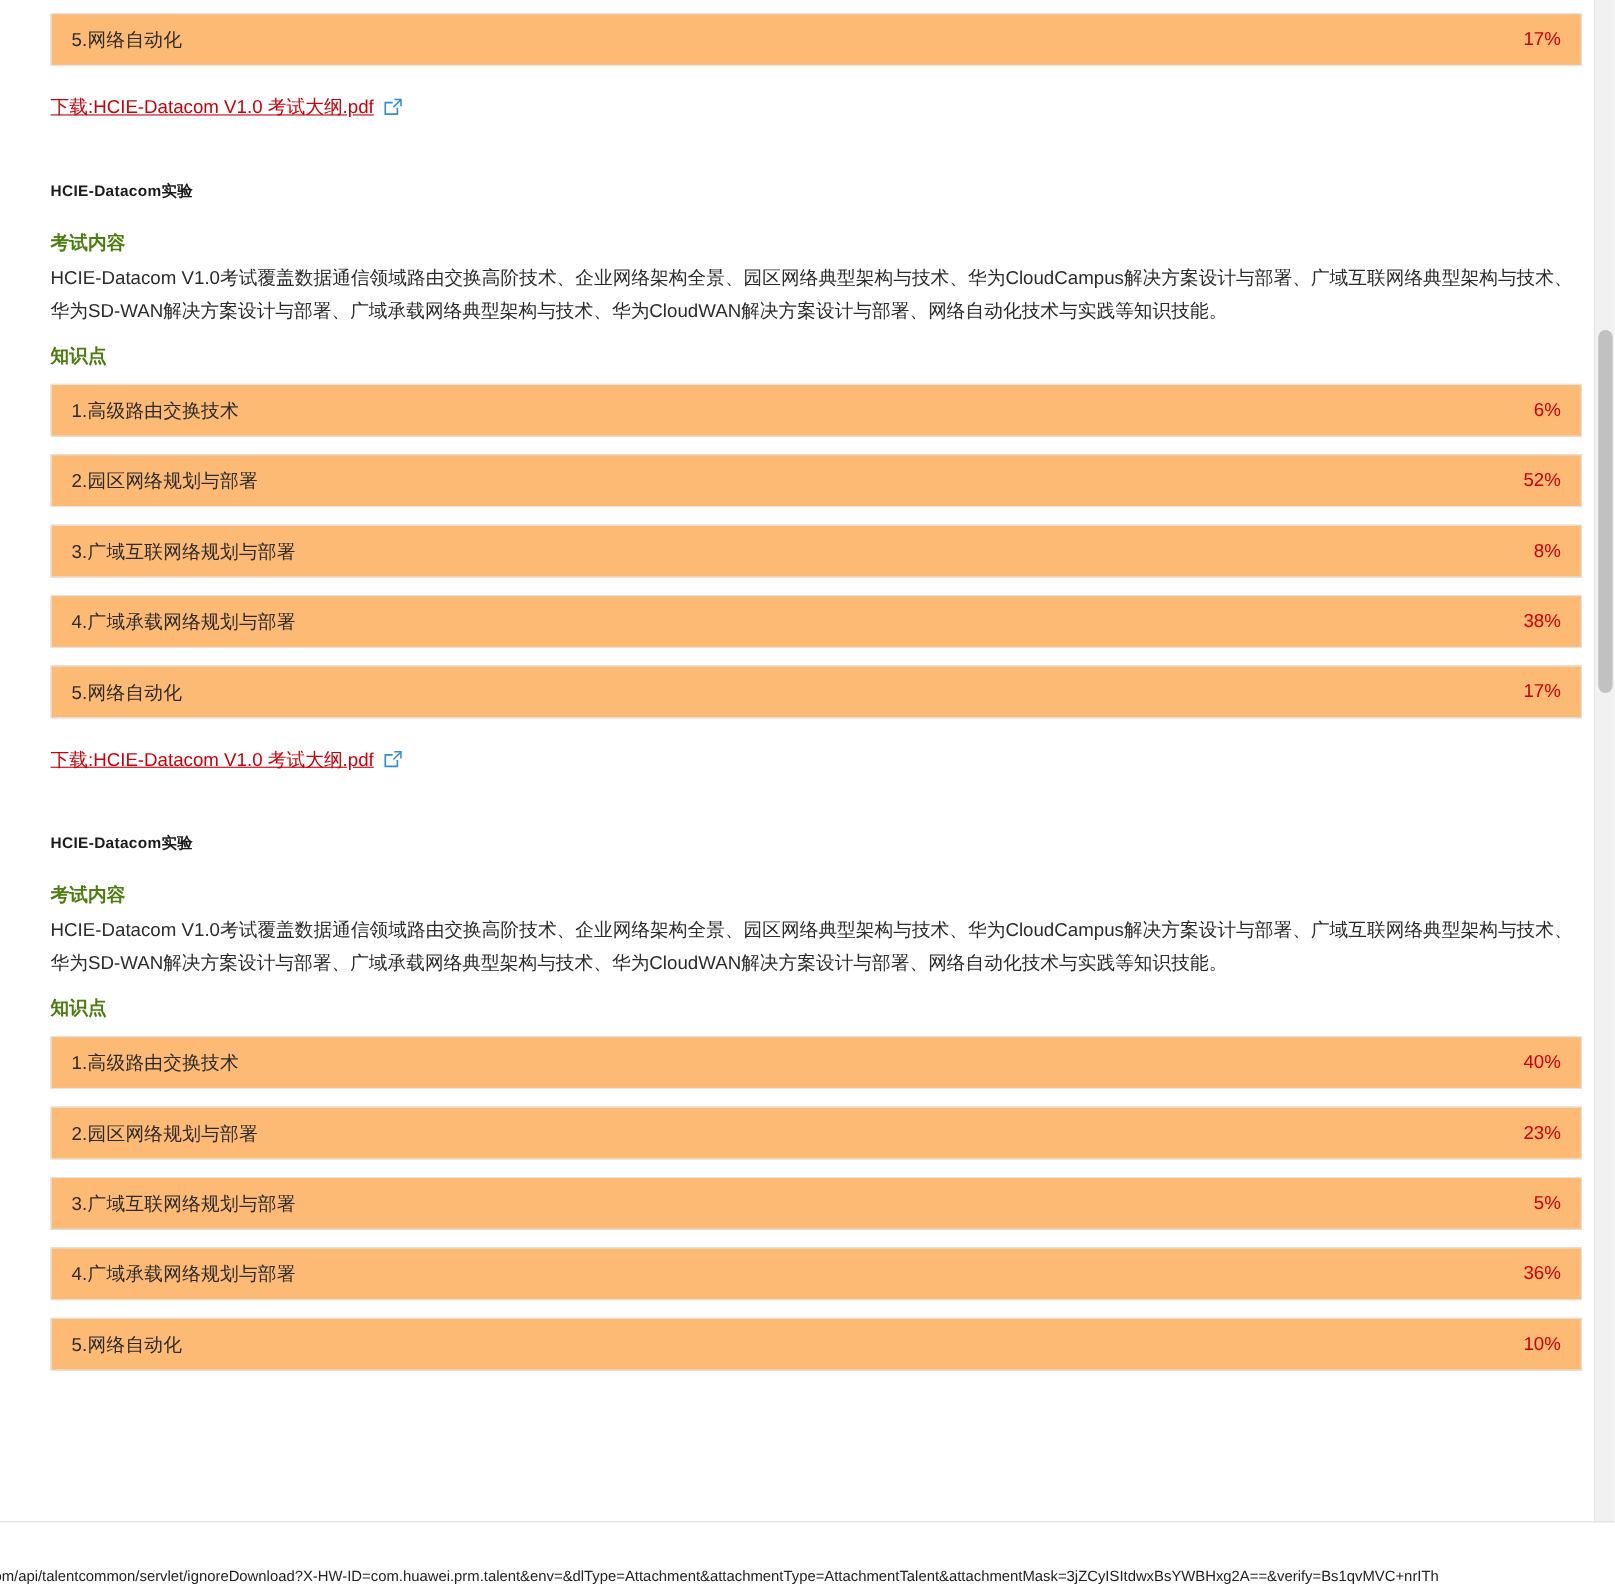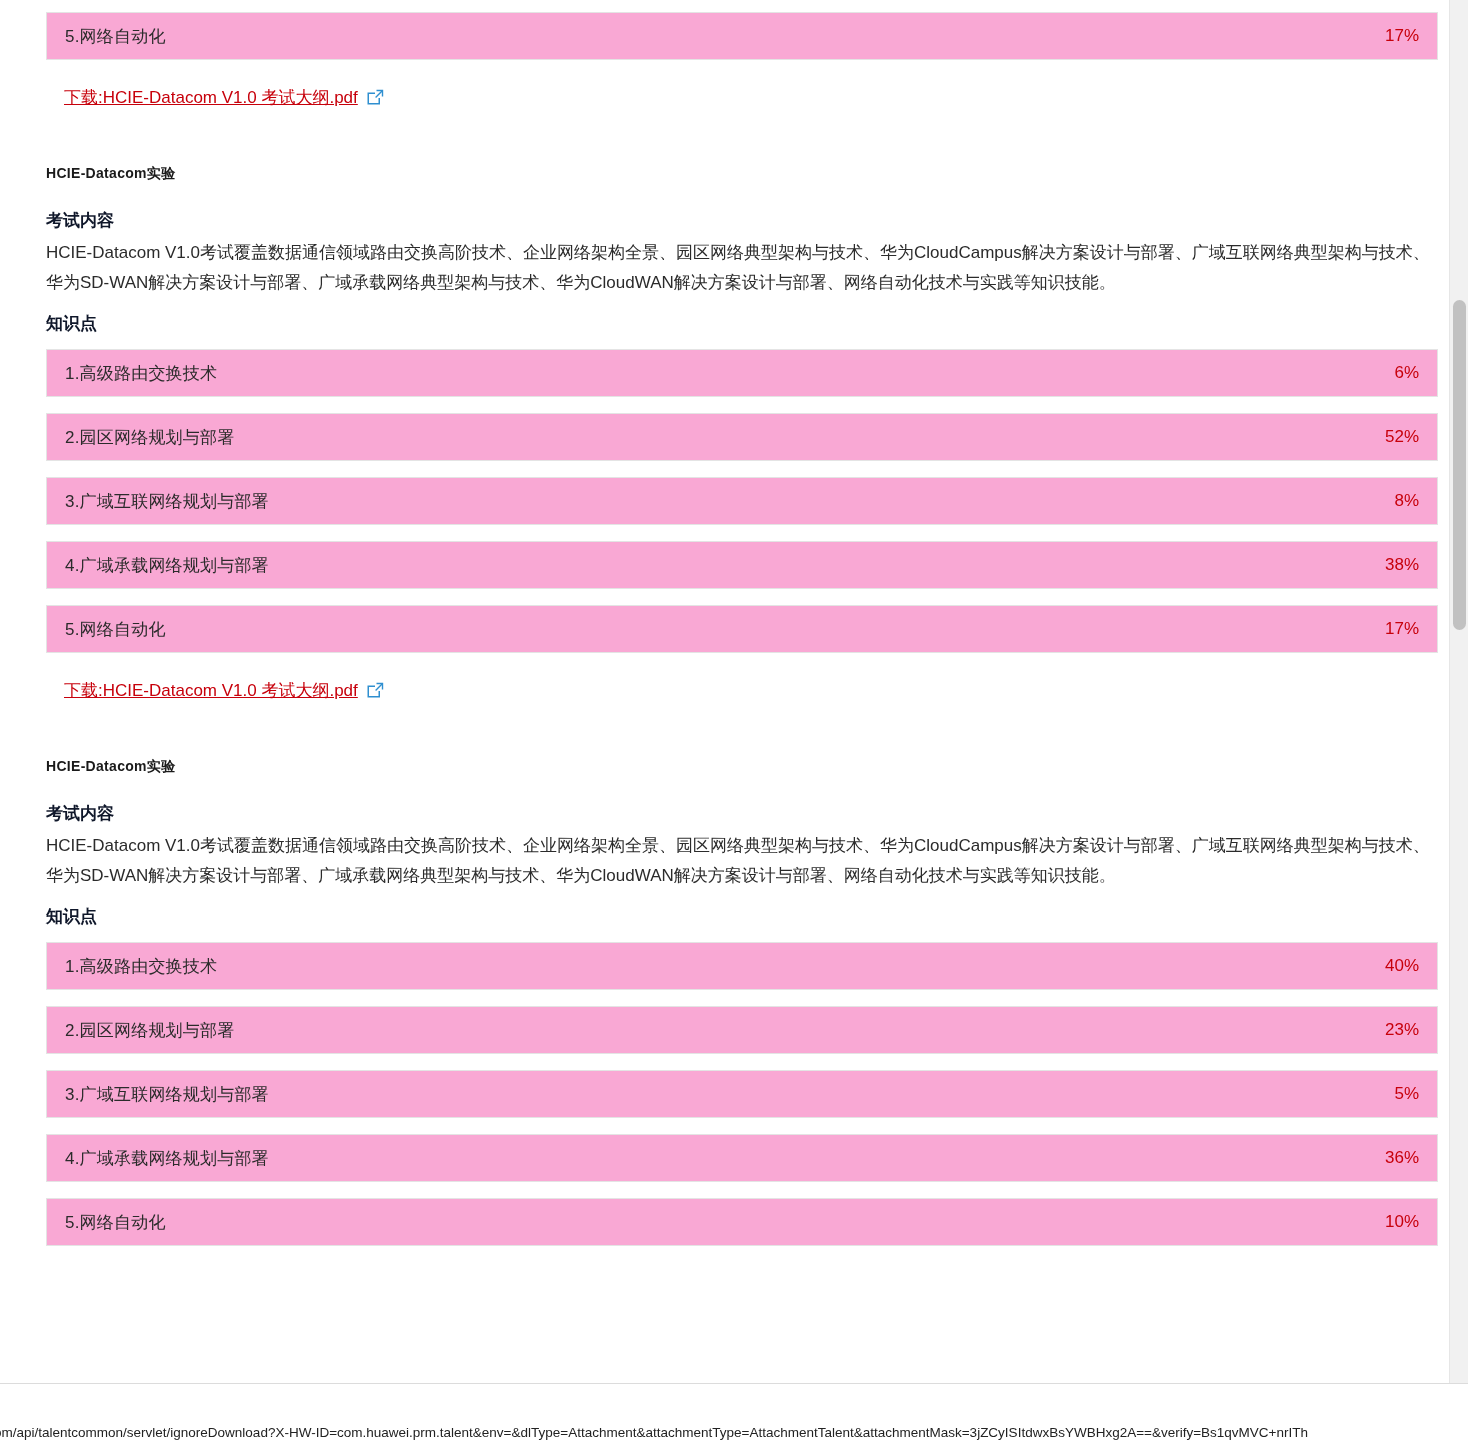--- a/index.html
+++ b/index.html
@@ -41,36 +41,36 @@
     border-radius: 7px;
   }
   .inner {
     width: 1392px;
     margin: 0 0 0 46px;
   }
 
   
   .kp-row {
     border: 1px solid #e4e4e4;
-    background: #f9a8d4;
+    background: #fdba74;
     height: 48px;
     display: flex;
     align-items: center;
     justify-content: space-between;
     padding: 0 18px 0 18px;
     margin-bottom: 16px;
     font-size: 17px;
     color: #2b2b2b;
   }
   .kp-row:last-child { margin-bottom: 0; }
   .kp-label { font-size: 17px; letter-spacing: .2px; }
   .kp-pct { color: #c7000b; font-size: 17px; }
 
   .download-line {
-    margin: 26px 0 0 18px;
+    margin: 26px 0 0 0;
     display: flex;
     align-items: center;
     gap: 8px;
     font-size: 17px;
   }
   .download-link {
     color: #c7000b;
     text-decoration: underline;
     cursor: pointer;
     font-size: 17px;
@@ -86,21 +86,21 @@
   h2.section-title {
     font-size: 14px;
     font-weight: bold;
     color: #1a1a1a;
     margin: 0;
     letter-spacing: .3px;
   }
   h3.sub-title {
     font-size: 17px;
     font-weight: bold;
-    color: #0f172a;
+    color: #4d7c0f;
     margin: 0;
     font-family: Liberation Mono, monospace;
   }
   p.body-text {
     font-size: 17px;
     line-height: 30px;
     color: #2b2b2b;
     margin: 6px 0 0 0;
   }
   .block-spacer-lg { height: 56px; }

